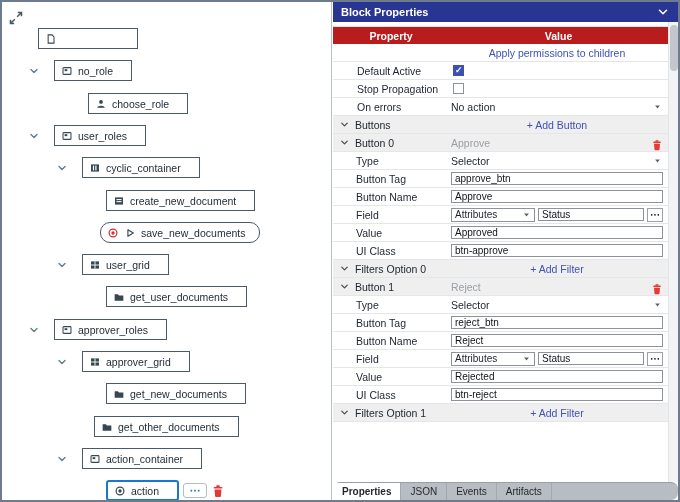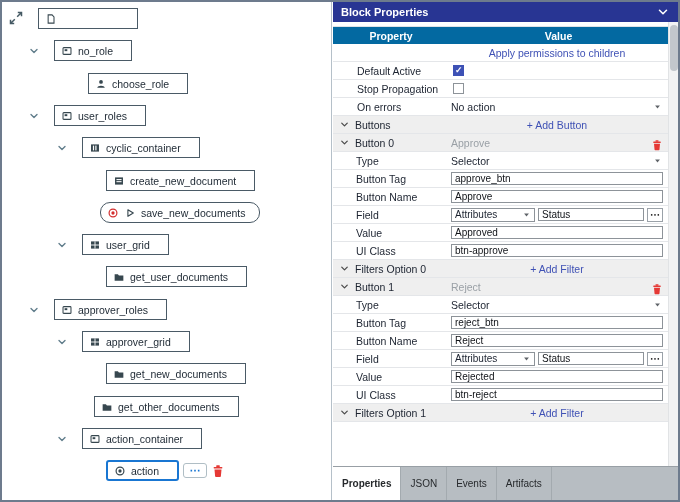--- a/index.html
+++ b/index.html
@@ -9,21 +9,21 @@
 
   svg.defs { position:absolute; width:0; height:0; }
   .ic   { width:12px; height:12px; flex:none; display:block; }
   .ic11 { width:11px; height:11px; flex:none; display:block; }
   .ic14 { width:14px; height:14px; flex:none; display:block; }
   .ic16 { width:16px; height:16px; flex:none; display:block; }
 
   
   .tree-panel { position:absolute; left:0; top:0; bottom:0; width:330px; border-right:1px solid #b5c0c9; background:#fff; }
   .tree-collapse { position:absolute; left:5px; top:7px; width:18px; height:18px; border:none; background:none; padding:1px; color:#455a64; cursor:pointer; }
-  .trow { position:absolute; left:0; right:0; height:22px; }
+  .trow { position:absolute; left:0; right:0; height:22px;margin-top:20px; }
   .tchev { position:absolute; top:5px; color:#607d8b; cursor:pointer; }
   .nbox { position:absolute; top:0; display:inline-flex; align-items:center; gap:5px; height:21px;
           padding:0 18px 0 6px; border:1px solid #4a5a66; background:#fff; font-size:10.5px; color:#1d2833; white-space:nowrap; cursor:pointer; }
   .nbox.static { position:static; }
   .nbox.rounded { border-radius:10px; padding-right:14px; }
   .nbox.selected { border:2px solid #1976d2; border-radius:3px; }
   .nicon { color:#37474f; }
   .nicon.red { color:#d32f2f; }
   .node-actions { position:absolute; top:0; display:flex; align-items:center; gap:4px; }
   .more-btn { width:24px; height:15px; border:1px solid #b0bec5; border-radius:3px; background:#fff; color:#1976d2;
@@ -31,21 +31,21 @@
   .trash-flat { border:none; background:none; padding:0; color:#e53935; cursor:pointer; display:flex; }
 
   
   .props-panel { position:absolute; left:331px; top:0; right:0; bottom:0; background:#fff; }
   .phdr { position:absolute; left:0; right:0; top:0; height:20px; background:#283593; color:#fff; display:flex;
           align-items:center; justify-content:space-between; padding:0 8px; font-size:11px; font-weight:bold; }
   .phdr-chev { color:#fff; display:flex; cursor:pointer; }
   .pbody { position:absolute; left:0; right:10px; top:20px; bottom:18px; overflow:hidden; }
   .ptable { margin-top:4px; border-top:1px solid #dfe3e6; }
   .prow { display:flex; align-items:center; height:18px; border-bottom:1px solid #e4e6e9; background:#fff; font-size:10.5px; color:#1c2330; }
-  .prow.head { background:#0369a1; height:17px; border-bottom:none; }
+  .prow.head { background:#b91c1c; height:17px; border-bottom:none; }
   .prow.head .hcell { color:#fff; font-weight:bold; text-align:center; }
   .hcell.c1 { width:116px; flex:none; }
   .hcell.c2 { flex:1; }
   .lbl { width:116px; padding-left:24px; flex:none; overflow:hidden; white-space:nowrap; }
   .prow.nested .lbl { padding-left:23px; }
   .val { flex:1; display:flex; align-items:center; min-width:0; padding:0 5px 0 2px; position:relative; }
   .val.center { justify-content:center; }
   .prow.section { background:#efefef; }
   .schev { margin:0 5px 0 6px; color:#4a4a4a; flex:none; display:flex; cursor:pointer; }
   .seclbl { font-size:10.5px; color:#1c2330; }
@@ -59,21 +59,21 @@
             padding:0 2px 0 3px; background:#fff; flex:none; cursor:pointer; }
   .selbox .caret { margin-left:auto; }
   .fin { flex:1; margin-left:3px; min-width:0; display:flex; }
   .dots { width:16px; height:14px; border:1px solid #9aa1a8; display:flex; align-items:center; justify-content:center;
           font-size:10px; font-weight:bold; color:#333; margin-left:3px; background:#fff; cursor:pointer; }
   .cb { width:11px; height:11px; border:1px solid #8d9399; background:#fff; margin-left:2px; flex:none; position:relative; cursor:pointer; }
   .cb.checked { background:#3d51b5; border-color:#3d51b5; }
   .cb.checked::after { content:"✓"; position:absolute; left:1px; top:-1px; color:#fff; font-size:9px; font-weight:bold; }
   .sbar { position:absolute; right:0; top:20px; bottom:18px; width:10px; background:#f2f3f4; border-left:1px solid #e1e3e5; }
   .sthumb { position:absolute; left:1px; top:3px; width:8px; height:46px; background:#c2c7cc; border-radius:4px; cursor:pointer; }
-  .tabbar { position:absolute; left:0; right:0; bottom:0; height:34px; background:#b7bdc2; border-top:1px solid #989fa5; display:flex; }
+  .tabbar { position:absolute; left:0; right:0; bottom:0; height:18px; background:#b7bdc2; border-top:1px solid #989fa5; display:flex;border-radius:7px; }
   .tab { display:flex; align-items:center; padding:0 9px; font-size:10px; color:#26292c; border-right:1px solid #a3aaaf; cursor:pointer; }
   .tab.active { background:#fff; font-weight:bold; }
 </style>
 </head>
 <body>
 
 <svg class="defs" xmlns="http://www.w3.org/2000/svg">
   <defs>
     <symbol id="i-chev" viewBox="0 0 16 16">
         <path d="M4 6 l4 4 l4 -4" fill="none" stroke="currentColor" stroke-width="1.8" stroke-linecap="round" stroke-linejoin="round"></path>

